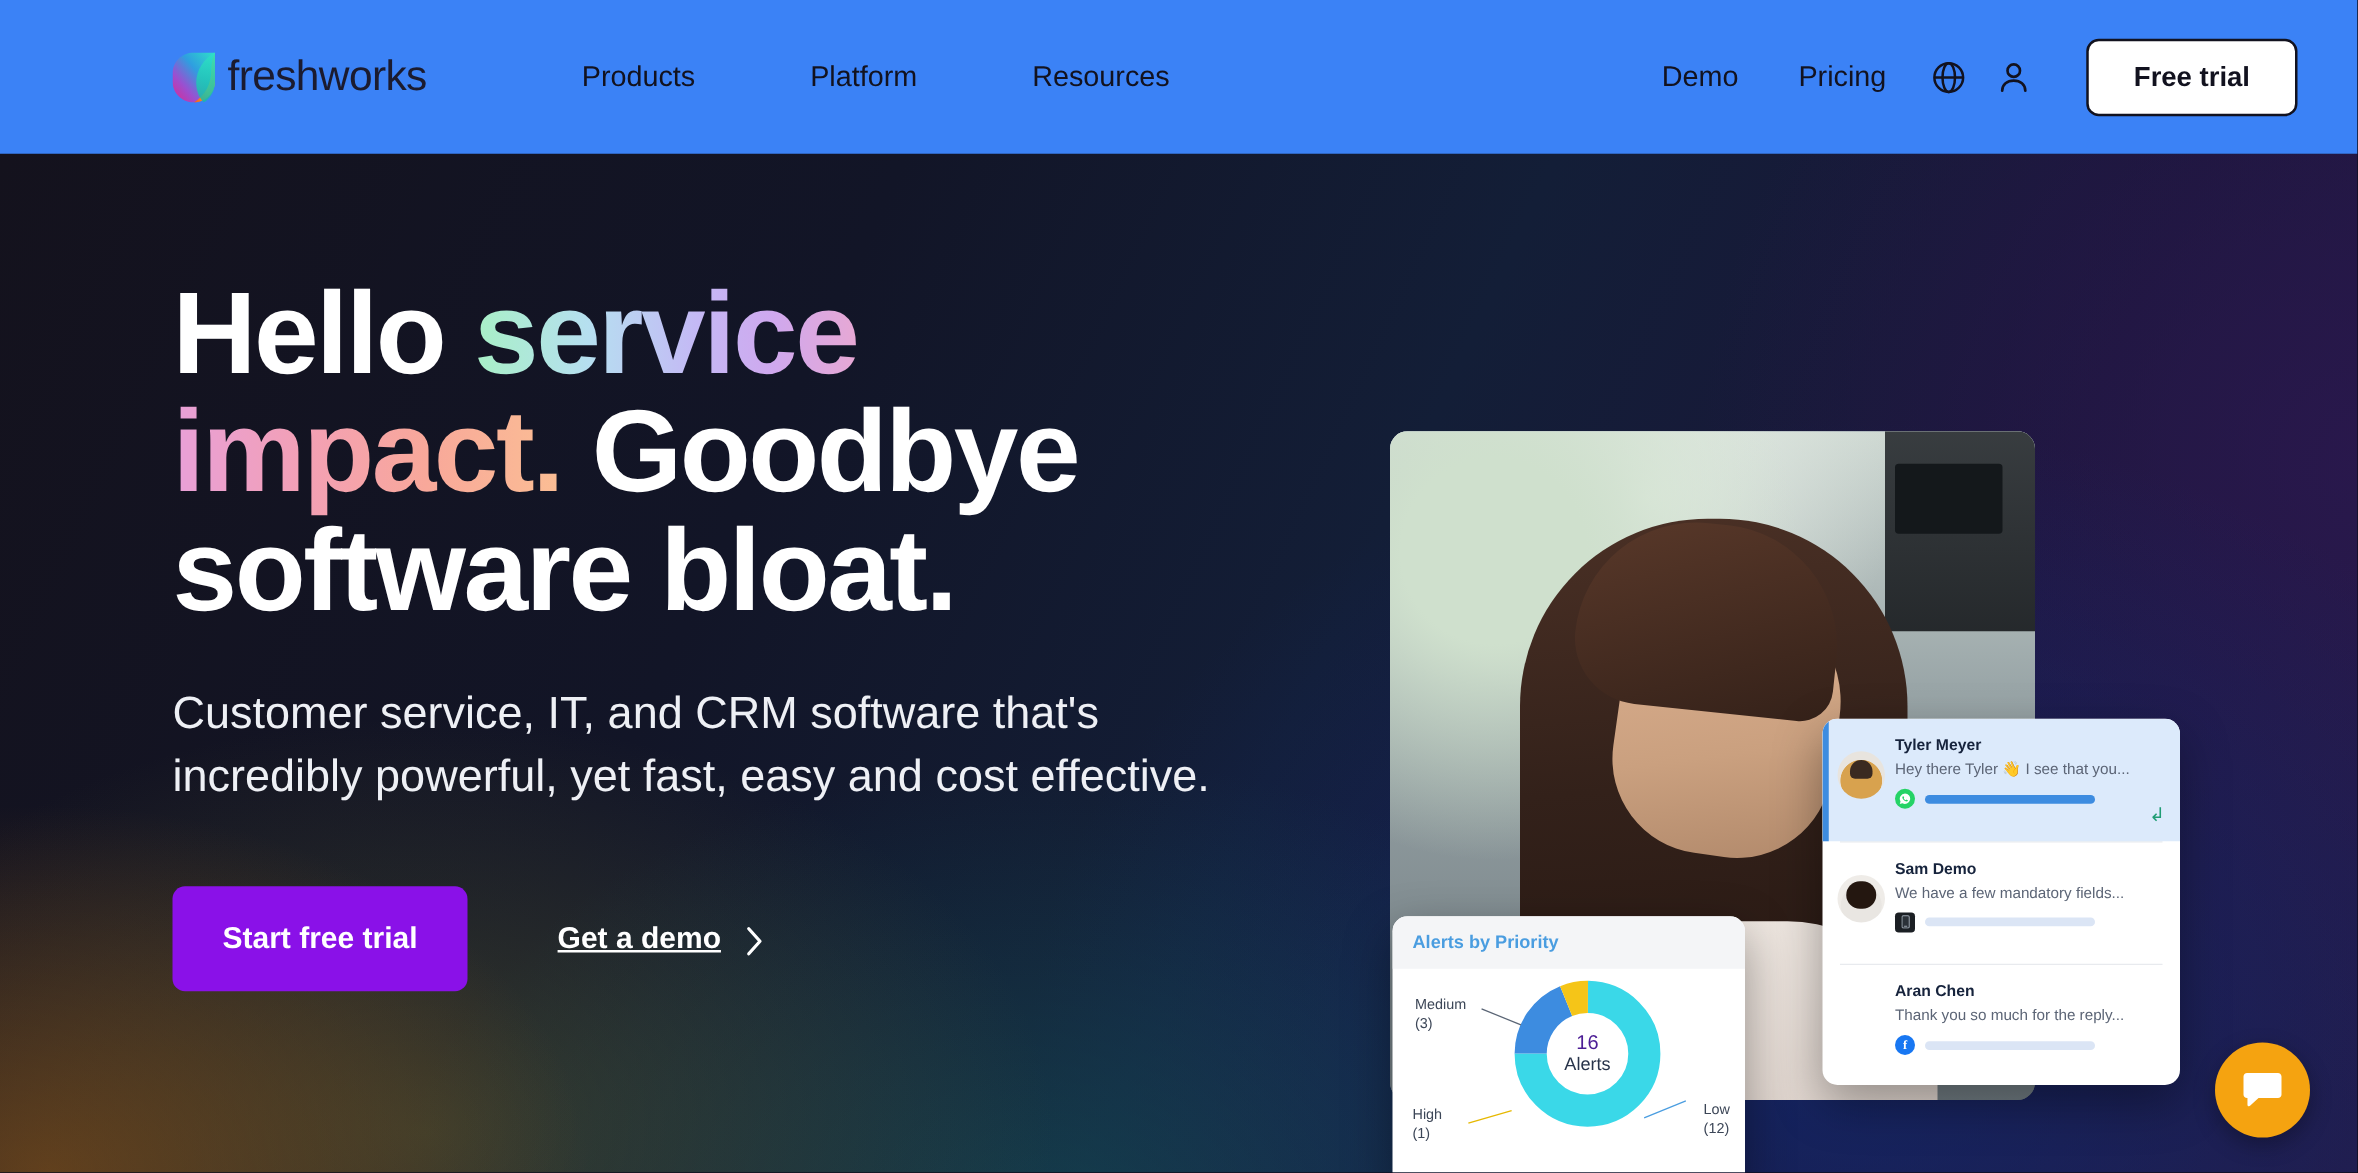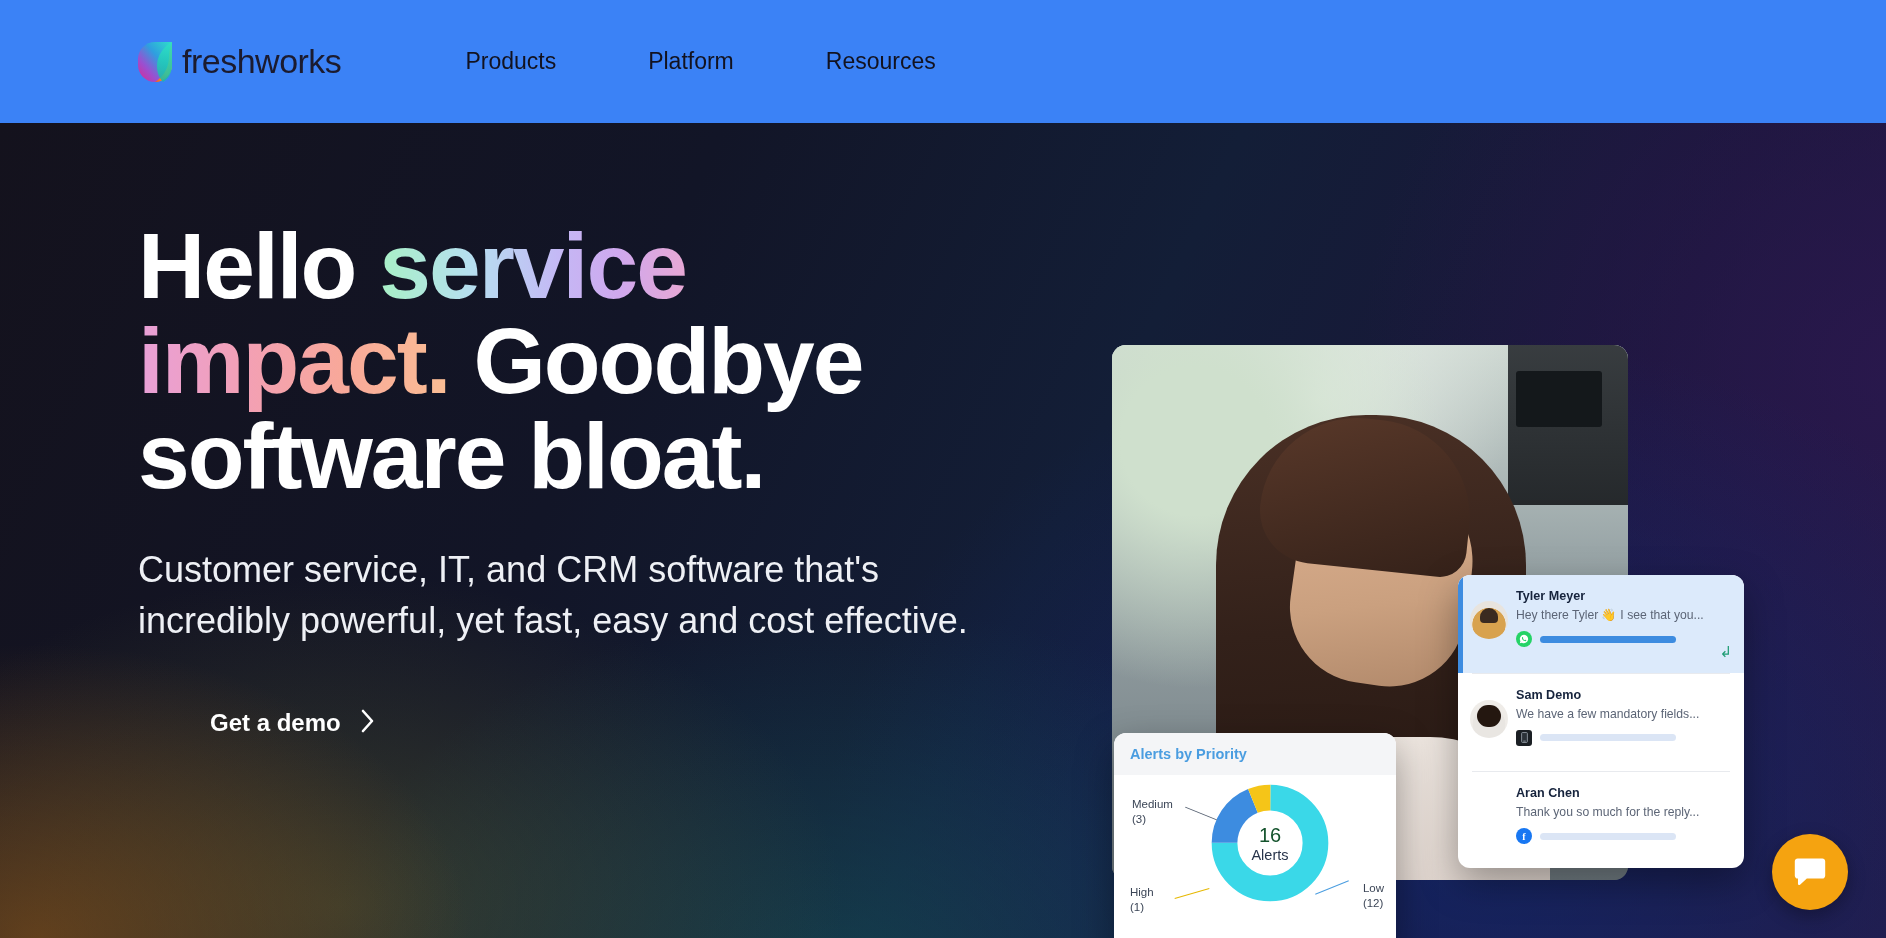--- a/index.html
+++ b/index.html
@@ -60,21 +60,21 @@
     max-width:840px;
   }
   .cta-row{ margin-top:62px; display:flex; align-items:center; }
   .btn-primary{
     background:#8a11e8; color:#fff; font-size:24px; font-weight:700;
     border:none; border-radius:10px; padding:28px 40px; cursor:pointer;
   }
   .btn-ghost{
     margin-left:72px; background:none; border:none; color:#fff;
     font-size:24px; font-weight:700; cursor:pointer;
-    display:flex; align-items:flex-start; gap:20px;
+    display:flex; align-items:flex-end; gap:20px;text-decoration:underline;
   }
   .chev{ width:13px; height:24px; }
 
   
   .visual{ position:absolute; left:1112px; top:222px; width:740px; height:660px; }
 
   .photo-card{
     position:absolute; left:0; top:0; width:516px; height:535px;
     border-radius:14px; overflow:hidden;
     background:linear-gradient(160deg,#b9c6cf 0%, #8d9aa5 42%, #5d6a74 100%);
@@ -148,21 +148,21 @@
     position:absolute; left:2px; top:388px; width:282px; height:220px;
     background:#ffffff; border-radius:12px; overflow:hidden;
     box-shadow:0 14px 38px rgba(0,0,0,.35);
   }
   .chart-head{ background:#f4f5f7; padding:12px 16px; }
   .chart-title{ color:#4a9de0; font-size:14.5px; font-weight:700; }
   .chart-body{ position:relative; height:165px; }
   .donut-wrap{ position:absolute; left:96px; top:8px; width:120px; height:120px; }
   .donut-center{ position:absolute; inset:0; display:flex; flex-direction:column;
     align-items:center; justify-content:center; }
-  .donut-num{ font-size:20px; color:#14532d; }
+  .donut-num{ font-size:16px; color:#4c1d95; }
   .donut-lbl{ font-size:14.5px; color:#27334a; }
   .lbl{ position:absolute; font-size:11.5px; color:#3c4657; line-height:1.32;}
   .lbl-med{ left:18px; top:22px; }
   .lbl-high{ left:16px; top:110px; }
   .lbl-low{ right:12px; top:106px; }
   .leader{ position:absolute; height:1px; }
   .ld-med{ left:70px; top:38px; width:34px; background:#5a6575; transform:rotate(22deg);}
   .ld-high{ left:60px; top:118px; width:36px; background:#e6b800; transform:rotate(-16deg);}
   .ld-low{ right:46px; top:112px; width:36px; background:#4a9de0; transform:rotate(-22deg);}
 
@@ -204,34 +204,56 @@
     </span>
     <span class="logo-text">freshworks</span>
   </div>
 
   <nav class="nav-main">
     <span class="nav-link">Products</span>
     <span class="nav-link">Platform</span>
     <span class="nav-link">Resources</span>
   </nav>
 
+  <div class="nav-right">
+    <span class="nav-link">Demo</span>
+    <span class="nav-link">Pricing</span>
+
+    <span class="icon-btn">
+      <svg width="30" height="30" viewBox="0 0 24 24" fill="none" stroke="#12121f" stroke-width="1.6">
+        <circle cx="12" cy="12" r="9.2"></circle>
+        <ellipse cx="12" cy="12" rx="4" ry="9.2"></ellipse>
+        <line x1="2.8" y1="12" x2="21.2" y2="12"></line>
+      </svg>
+    </span>
+
+    <span class="icon-btn">
+      <svg width="30" height="30" viewBox="0 0 24 24" fill="none" stroke="#12121f" stroke-width="1.7" stroke-linecap="round">
+        <circle cx="12" cy="7.6" r="4"></circle>
+        <path d="M4.6 20.4c0-4.1 3.3-6.4 7.4-6.4s7.4 2.3 7.4 6.4"></path>
+      </svg>
+    </span>
+
+    <button class="free-trial-btn">Free trial</button>
+  </div>
 </header>
 
 <section class="hero">
 
   <div class="hero-left">
     <h1 class="headline">
       <span>Hello </span><span class="grad-business">service</span><br>
       <span class="grad-impact">impact.</span><span> Goodbye</span><br>
       <span>software bloat.</span>
     </h1>
 
     <p class="subhead">Customer service, IT, and CRM software that's incredibly powerful, yet fast, easy and cost effective.</p>
 
     <div class="cta-row">
+      <button class="btn-primary">Start free trial</button>
       <button class="btn-ghost">
         <span>Get a demo</span>
         <span class="chev">
           <svg width="13" height="24" viewBox="0 0 13 24" fill="none" stroke="#fff" stroke-width="2.6" stroke-linecap="round" stroke-linejoin="round">
             <polyline points="2,2 11,12 2,22"></polyline>
           </svg>
         </span>
       </button>
     </div>
   </div>

